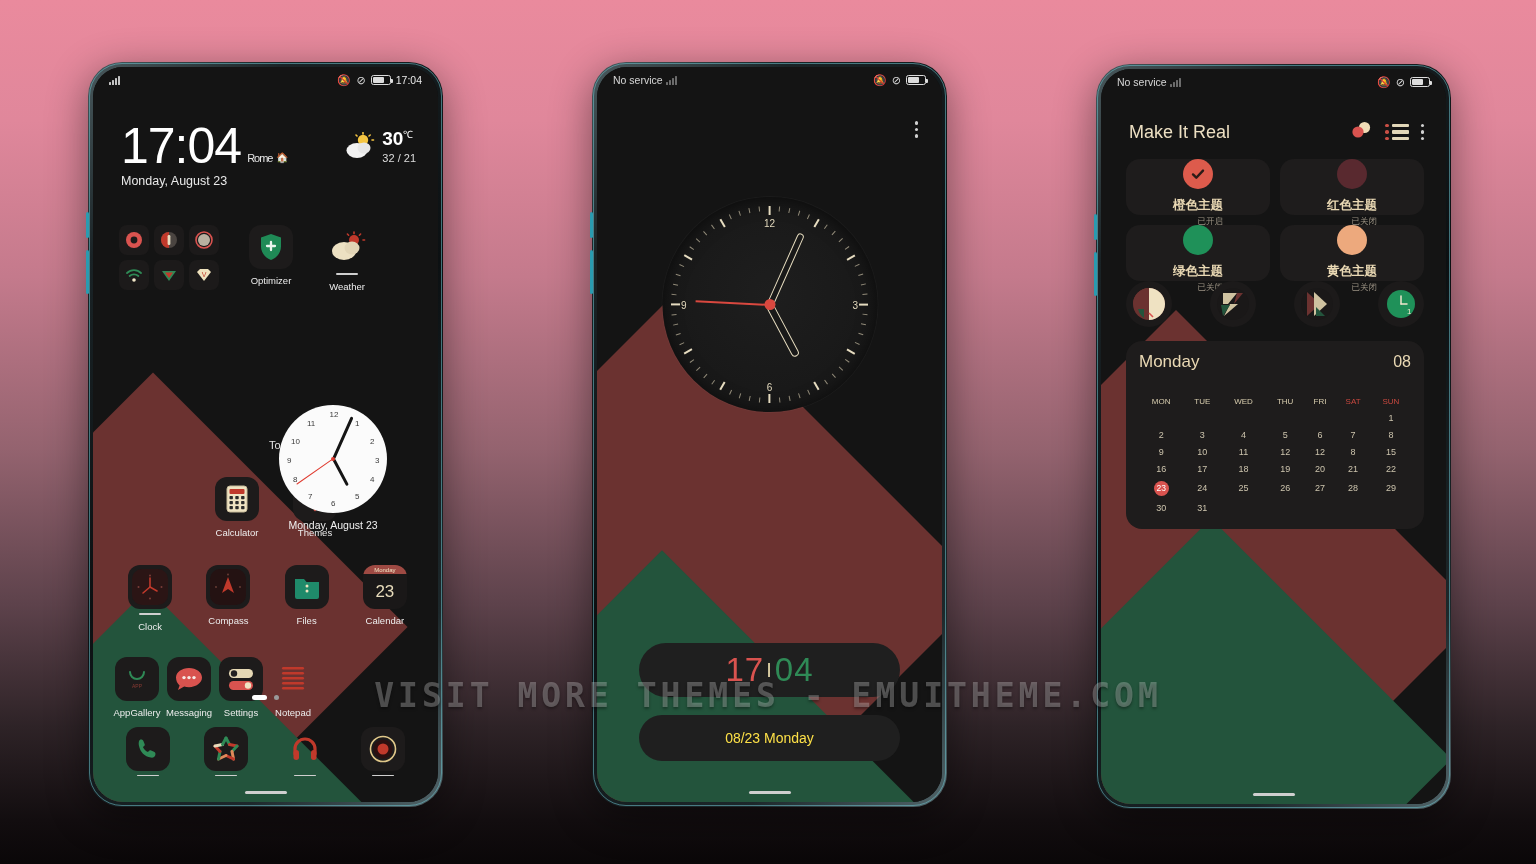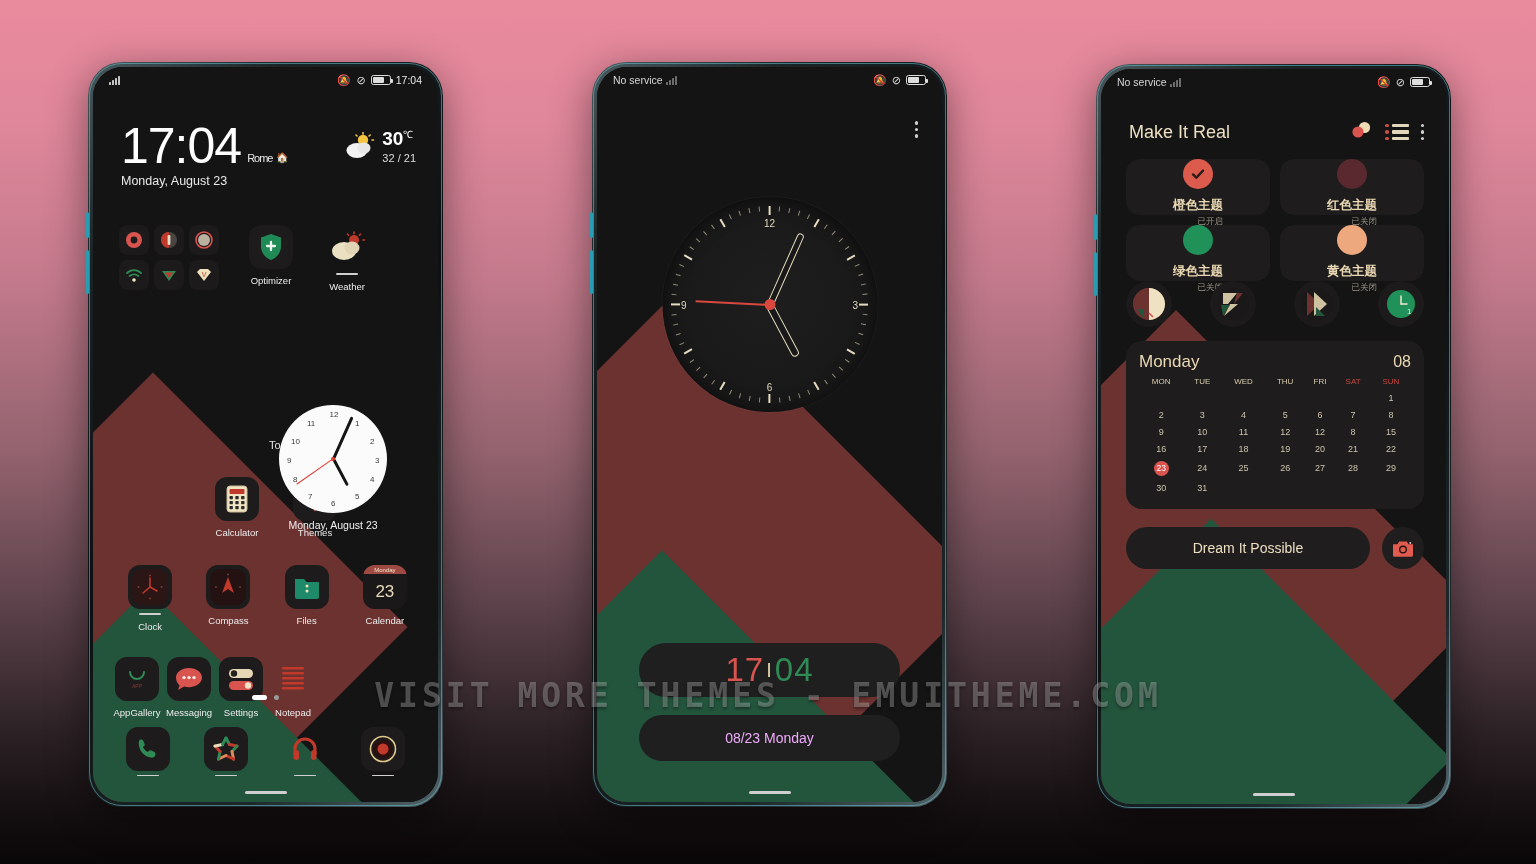--- a/index.html
+++ b/index.html
@@ -137,21 +137,21 @@
   .lhand { position: absolute; left: 50%; transform-origin: 50% 100%; }
 
   .lockpill {
     position: absolute; z-index: 12; background: #1f1f1f;
     border-radius: 30px; display: flex; align-items: center; justify-content: center;
   }
   .lt-time { font-size: 33px; font-weight: 400; letter-spacing: 1px; display: flex; align-items: center; }
   .lt-h { color: #d9534f; }
   .lt-sep { color: #dccfa4; margin: 0 2px; font-size: 20px; }
   .lt-m { color: #2f8a56; }
-  .lt-date { font-size: 14px; color: #f0abfc; }
+  .lt-date { font-size: 14px; color: #fde047; }
 
   
   .p3 { left: 1096px; top: 64px; width: 355px; height: 745px; }
   .p3head { position: absolute; top: 52px; left: 28px; right: 22px; z-index: 12;
             display: flex; align-items: center; justify-content: space-between; }
   .p3title { font-size: 18px; color: #ecdfc2; font-weight: 400; }
   .p3acts { display: flex; align-items: center; gap: 12px; }
   .listico { display: flex; flex-direction: column; gap: 3px; }
   .listico .lrow { display: flex; align-items: center; gap: 3px; }
   .listico .lbul { width: 3.5px; height: 3.5px; border-radius: 50%; background: #c94f45; }
@@ -170,21 +170,21 @@
   .circlerow { position: absolute; top: 212px; left: 25px; right: 22px; z-index: 12;
                display: flex; justify-content: space-between; }
   .crcl { width: 46px; height: 46px; border-radius: 50%; background: #1c1a1a;
           display: flex; align-items: center; justify-content: center; overflow: hidden; }
 
   .calcard { position: absolute; top: 272px; left: 25px; right: 22px; z-index: 12;
              background: #1e1c1c; border-radius: 16px; padding: 11px 13px 13px; }
   .calhead { display: flex; align-items: baseline; justify-content: space-between; }
   .calday { font-size: 17px; color: #ead9b4; }
   .calnum { font-size: 16px; color: #ead9b4; }
-  .caltbl { width: 100%; border-collapse: collapse; margin-top: 2px; }
+  .caltbl { width: 100%; border-collapse: collapse; margin-top: 22px; }
   .caltbl th { font-size: 8px; color: #d8cdae; font-weight: 400; padding: 3px 0; }
   .caltbl th.we { color: #c9483f; }
   .caltbl td { font-size: 9px; color: #cdc4ad; text-align: center; padding: 3.5px 0; }
   .caltbl td.today span {
     display: inline-block; width: 15px; height: 15px; line-height: 15px;
     border-radius: 50%; background: #d9534f; color: #fff; font-size: 8.5px;
   }
 
   .bottomrow { position: absolute; top: 458px; left: 25px; right: 22px; z-index: 12;
                display: flex; align-items: center; gap: 12px; }
@@ -894,29 +894,18 @@
               <td></td>
               <td></td>
               <td></td>
               <td></td>
               <td></td>
             </tr>
           </tbody>
       </table>
     </div>
 
-    <div class="bottomrow">
-      <div class="dreambtn">Dream It Possible</div>
-      <div class="camcircle">
-        <svg width="22" height="19" viewBox="0 0 22 19">
-          <path d="M1 5.2h4.6L7.2 2.4h7.6l1.6 2.8H21v11a1.6 1.6 0 01-1.6 1.6H2.6A1.6 1.6 0 011 16.2z" fill="#e15b4f"></path>
-          <circle cx="11" cy="10.5" r="4" fill="#2a1412"></circle>
-            <circle cx="11" cy="10.5" r="2.6" fill="#e15b4f"></circle>
-          <circle cx="18.3" cy="4" r=".9" fill="#f4c6bf"></circle>
-        </svg>
-      </div>
-    </div>
 
     <div class="navbar"></div>
   </div>
 </div>
 
 <div class="watermark">VISIT MORE THEMES - EMUITHEME.COM</div>
 
 </body></html>

